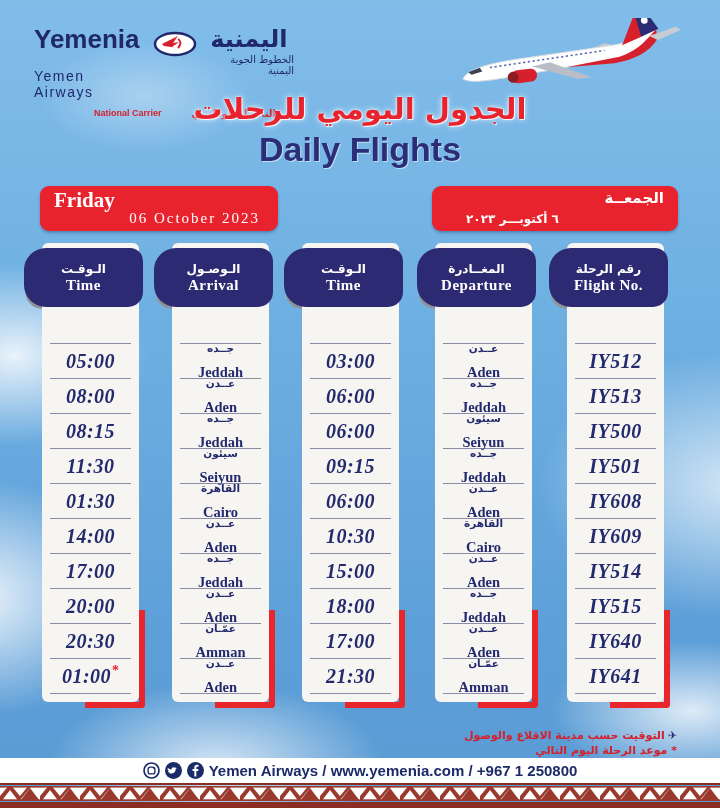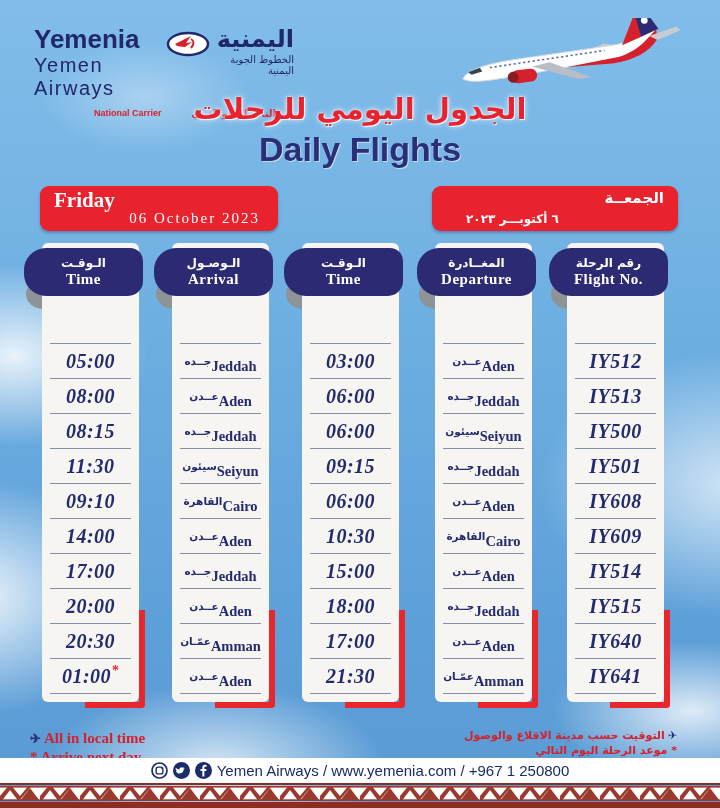--- a/index.html
+++ b/index.html
@@ -13,21 +13,21 @@
       radial-gradient(ellipse 240px 120px at 30% 95%, rgba(255,255,255,.75), rgba(255,255,255,0) 70%),
       radial-gradient(ellipse 200px 100px at 96% 88%, rgba(255,255,255,.8), rgba(255,255,255,0) 70%),
       radial-gradient(ellipse 150px 80px at 20% 12%, rgba(255,255,255,.35), rgba(255,255,255,0) 70%),
       linear-gradient(180deg,#82bdea 0%,#6fb0e2 38%,#5d9fd8 78%,#5a9bd4 100%);
   }
   
   .brand{position:absolute;left:34px;top:26px;width:260px;}
   .brand-row{display:flex;align-items:flex-start;gap:6px;}
   .brand-en{display:flex;flex-direction:column;align-items:flex-start;}
   .brand-name-en{font-family:"Liberation Sans",sans-serif;font-weight:700;font-size:26px;color:#20276b;line-height:1;}
-  .brand-sub-en{font-family:"Liberation Sans",sans-serif;font-size:20px;color:#20276b;letter-spacing:1.5px;margin-top:2px;}
+  .brand-sub-en{font-family:"Liberation Sans",sans-serif;font-size:14px;color:#20276b;letter-spacing:1.5px;margin-top:16px;}
   .brand-ar{display:flex;flex-direction:column;align-items:center;}
   .brand-name-ar{font-family:"DejaVu Sans",sans-serif;font-weight:700;font-size:24px;color:#20276b;line-height:1.1;}
   .brand-sub-ar{font-family:"DejaVu Sans",sans-serif;font-size:10px;color:#20276b;margin-top:2px;}
   .carrier-row{display:flex;justify-content:space-between;margin-top:8px;padding:0 18px 0 60px;}
   .carrier-en{font-family:"Liberation Sans",sans-serif;font-weight:700;font-size:9px;color:#d6202c;}
   .carrier-ar{font-family:"DejaVu Sans",sans-serif;font-weight:700;font-size:10px;color:#d6202c;}
   .logo-ellipse{margin-top:4px;}
   
   .title-ar{position:absolute;left:0;top:92px;width:100%;text-align:center;
     font-family:"DejaVu Sans",sans-serif;font-weight:700;font-size:29px;color:#e8232e;
@@ -40,46 +40,46 @@
   .date-box{position:absolute;top:186px;height:45px;background:#e8232e;border-radius:9px;color:#fff;box-sizing:border-box;box-shadow:0 2px 3px rgba(30,50,90,.35);}
   .date-box.en{left:40px;width:238px;}
   .date-box.ar{left:432px;width:246px;}
   .day-en{position:absolute;left:14px;top:2px;font-weight:700;font-size:21px;}
   .date-en{position:absolute;right:18px;bottom:4px;font-size:15px;letter-spacing:2px;}
   .day-ar{position:absolute;right:14px;top:3px;font-family:"DejaVu Sans",sans-serif;font-weight:700;font-size:15px;}
   .date-ar{position:absolute;left:34px;bottom:5px;font-family:"DejaVu Sans",sans-serif;font-weight:700;font-size:12px;}
   
   .col{position:absolute;top:243px;height:459px;width:97px;}
   .col-body{position:absolute;left:0;right:0;top:0;bottom:0;background:#f7f5f2;border-radius:6px;z-index:2;}
-  .pill{position:absolute;left:-18px;right:-4px;top:5px;height:48px;background:#2b2a72;z-index:3;
+  .pill{position:absolute;left:-18px;right:-4px;top:5px;height:59px;background:#2b2a72;z-index:3;
     border-radius:22px 13px 15px 22px;display:flex;flex-direction:column;align-items:center;justify-content:center;color:#fff;}
   .pill .p-ar{font-family:"DejaVu Sans",sans-serif;font-weight:700;font-size:12px;line-height:1.25;}
   .pill .p-en{font-weight:700;font-size:15px;line-height:1.1;letter-spacing:.5px;}
   .pill-shadow{position:absolute;left:-16px;top:36px;width:34px;height:30px;border-radius:50%;background:#8e9398;z-index:1;}
   .red-corner{position:absolute;right:-6px;bottom:-6px;width:56%;height:92px;z-index:1;
     border-right:6px solid #e8262b;border-bottom:6px solid #e8262b;border-bottom-right-radius:4px;}
   .col-rows{position:absolute;left:0;right:0;top:100px;z-index:4;}
   .hairline{height:1px;background:#8a8da8;margin:0 8px;}
   .row{height:34px;display:flex;align-items:center;justify-content:center;}
   .time-row span,.code-row span{font-weight:700;font-size:20px;color:#232b6e;letter-spacing:.5px;font-style:italic;}
-  .city-row{line-height:1;}
+  .city-row{flex-direction:column;line-height:1;}
   .city-row .ar{font-family:"DejaVu Sans",sans-serif;font-weight:700;font-size:10.5px;color:#232b6e;}
   .city-row .en{font-weight:700;font-size:14.5px;color:#232b6e;margin-top:11px;}
   .star{color:#e8262b;font-weight:700;font-size:14px;margin-left:1px;align-self:flex-start;margin-top:4px;}
   
   .fn-left{position:absolute;left:30px;top:729px;color:#d6202c;font-weight:700;font-size:15px;line-height:1.25;}
   .fn-left .plane-glyph{color:#2b2d77;font-size:13px;margin-right:3px;}
   .fn-right{position:absolute;right:43px;top:729px;color:#d6202c;font-family:"DejaVu Sans",sans-serif;
     font-weight:700;font-size:11px;line-height:1.35;text-align:right;direction:rtl;}
   .fn-right .plane-glyph{color:#2b2d77;font-size:11px;margin-left:3px;}
   .fn-marker{color:#d6202c;}
   
   .footer-bar{position:absolute;left:0;right:0;top:758px;height:25px;background:#ffffff;
     display:flex;align-items:center;justify-content:center;gap:5px;}
-  .footer-text{font-family:"Liberation Sans",sans-serif;font-weight:400;font-size:15px;color:#1b2a68;}
+  .footer-text{font-family:"Liberation Sans",sans-serif;font-weight:700;font-size:15px;color:#1b2a68;}
   .soc{display:inline-flex;}
   .sep-line{position:absolute;left:0;right:0;top:783px;height:2px;background:#8c2d24;}
   .pattern-band{position:absolute;left:0;top:786px;}
   .bottom-strip{position:absolute;left:0;right:0;top:802px;height:6px;background:#8c2d24;}
 </style>
 </head>
 <body>
 
 <div class="poster">
 
@@ -163,21 +163,21 @@
           <div class="hairline"></div>
           <div class="row time-row">
             <span>08:15</span>
           </div>
           <div class="hairline"></div>
           <div class="row time-row">
             <span>11:30</span>
           </div>
           <div class="hairline"></div>
           <div class="row time-row">
-            <span>09:10</span>
+            <span>01:30</span>
           </div>
           <div class="hairline"></div>
           <div class="row time-row">
             <span>14:00</span>
           </div>
           <div class="hairline"></div>
           <div class="row time-row">
             <span>17:00</span>
           </div>
           <div class="hairline"></div>
@@ -431,24 +431,20 @@
           </div>
           <div class="hairline"></div>
         </div>
     </div>
     <div class="pill">
       <span class="p-ar" dir="rtl">رقم الرحلة</span>
       <span class="p-en">Flight No.</span>
     </div>
   </div>
 
-  <div class="fn-left">
-    <div><span class="plane-glyph">✈</span><span>All in local time</span></div>
-    <div><span class="fn-marker">*</span> <span>Arrive next day</span></div>
-  </div>
   <div class="fn-right">
     <div><span class="plane-glyph">✈</span><span>التوقيت حسب مدينة الاقلاع والوصول</span></div>
     <div><span class="fn-marker">*</span> <span>موعد الرحلة اليوم التالي</span></div>
   </div>
 
   <div class="footer-bar">
     <span class="soc">
       <svg width="17" height="17" viewBox="0 0 20 20">
         <circle cx="10" cy="10" r="8.8" fill="none" stroke="#1b2a68" stroke-width="2"></circle>
         <rect x="6" y="6" width="8" height="8" rx="2.6" fill="none" stroke="#1b2a68" stroke-width="1.6"></rect>

